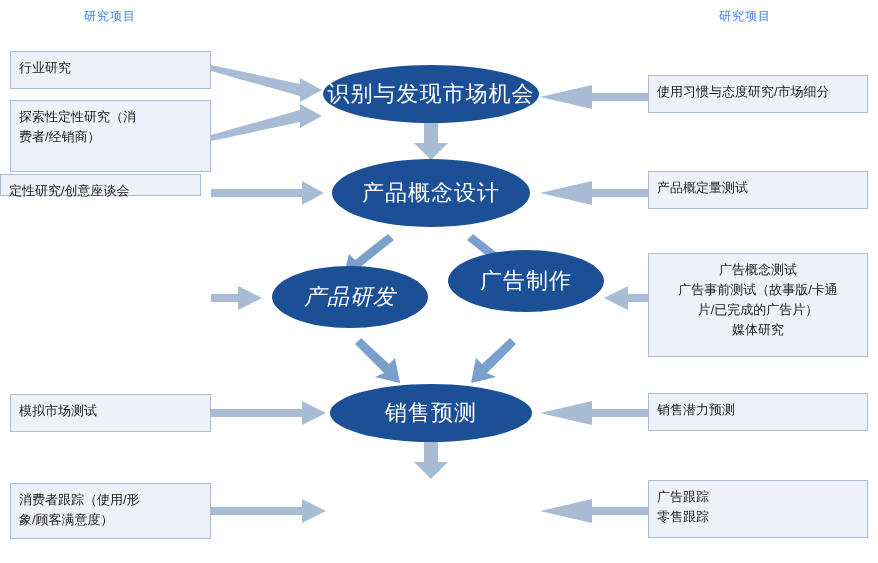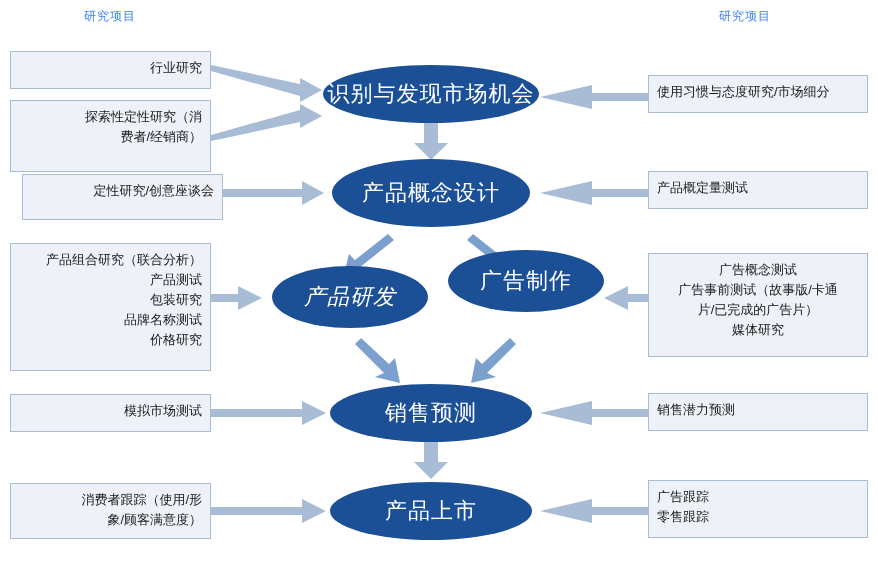--- a/index.html
+++ b/index.html
@@ -31,21 +31,21 @@
   .res-box {
     position: absolute;
     box-sizing: border-box;
     background: #eef2f8;
     border: 1px solid #a8bcd6;
     font-size: 13px;
     color: #1a1a1a;
     line-height: 20px;
     padding: 6px 8px;
   }
-  .res-box.left  { text-align: right; }
+  .res-box.left  { text-align: left; }
   .res-box.right { text-align: left; }
   .res-box .line { display: block; white-space: pre-wrap; }
 
   .node {
     position: absolute;
     box-sizing: border-box;
     background: #1b4f96;
     border-radius: 50%;
     color: #ffffff;
     font-size: 22px;
@@ -147,31 +147,24 @@
 
   <div class="res-box left" id="lbox-0" style="left:10px; top:51px; width:201px; height:38px;">
     <span class="line">行业研究</span>
   </div>
 
   <div class="res-box left" id="lbox-1" style="left:10px; top:100px; width:201px; height:72px;">
     <span class="line">探索性定性研究（消</span>
     <span class="line">费者/经销商）</span>
   </div>
 
-  <div class="res-box left" id="lbox-2" style="left:22px; top:174px; width:201px; height:46px;">
+  <div class="res-box left" id="lbox-2" style="left:0; top:174px; width:201px; height:22px;">
     <span class="line">定性研究/创意座谈会</span>
   </div>
 
-  <div class="res-box left" id="lbox-3" style="left:10px; top:243px; width:201px; height:128px;">
-    <span class="line">产品组合研究（联合分析）</span>
-    <span class="line">产品测试</span>
-    <span class="line">包装研究</span>
-    <span class="line">品牌名称测试</span>
-    <span class="line">价格研究</span>
-  </div>
 
   <div class="res-box left" id="lbox-4" style="left:10px; top:394px; width:201px; height:38px;">
     <span class="line">模拟市场测试</span>
   </div>
 
   <div class="res-box left" id="lbox-5" style="left:10px; top:483px; width:201px; height:56px;">
     <span class="line">消费者跟踪（使用/形</span>
     <span class="line">象/顾客满意度）</span>
   </div>
 
@@ -212,17 +205,14 @@
   </div>
 
   <div class="node" id="node-ad" style="left:448px; top:250px; width:156px; height:62px;">
     <span>广告制作</span>
   </div>
 
   <div class="node" id="node-forecast" style="left:330px; top:384px; width:202px; height:58px;">
     <span>销售预测</span>
   </div>
 
-  <div class="node" id="node-launch" style="left:330px; top:482px; width:202px; height:58px;">
-    <span>产品上市</span>
-  </div>
 
 </div>
 
 </body></html>

